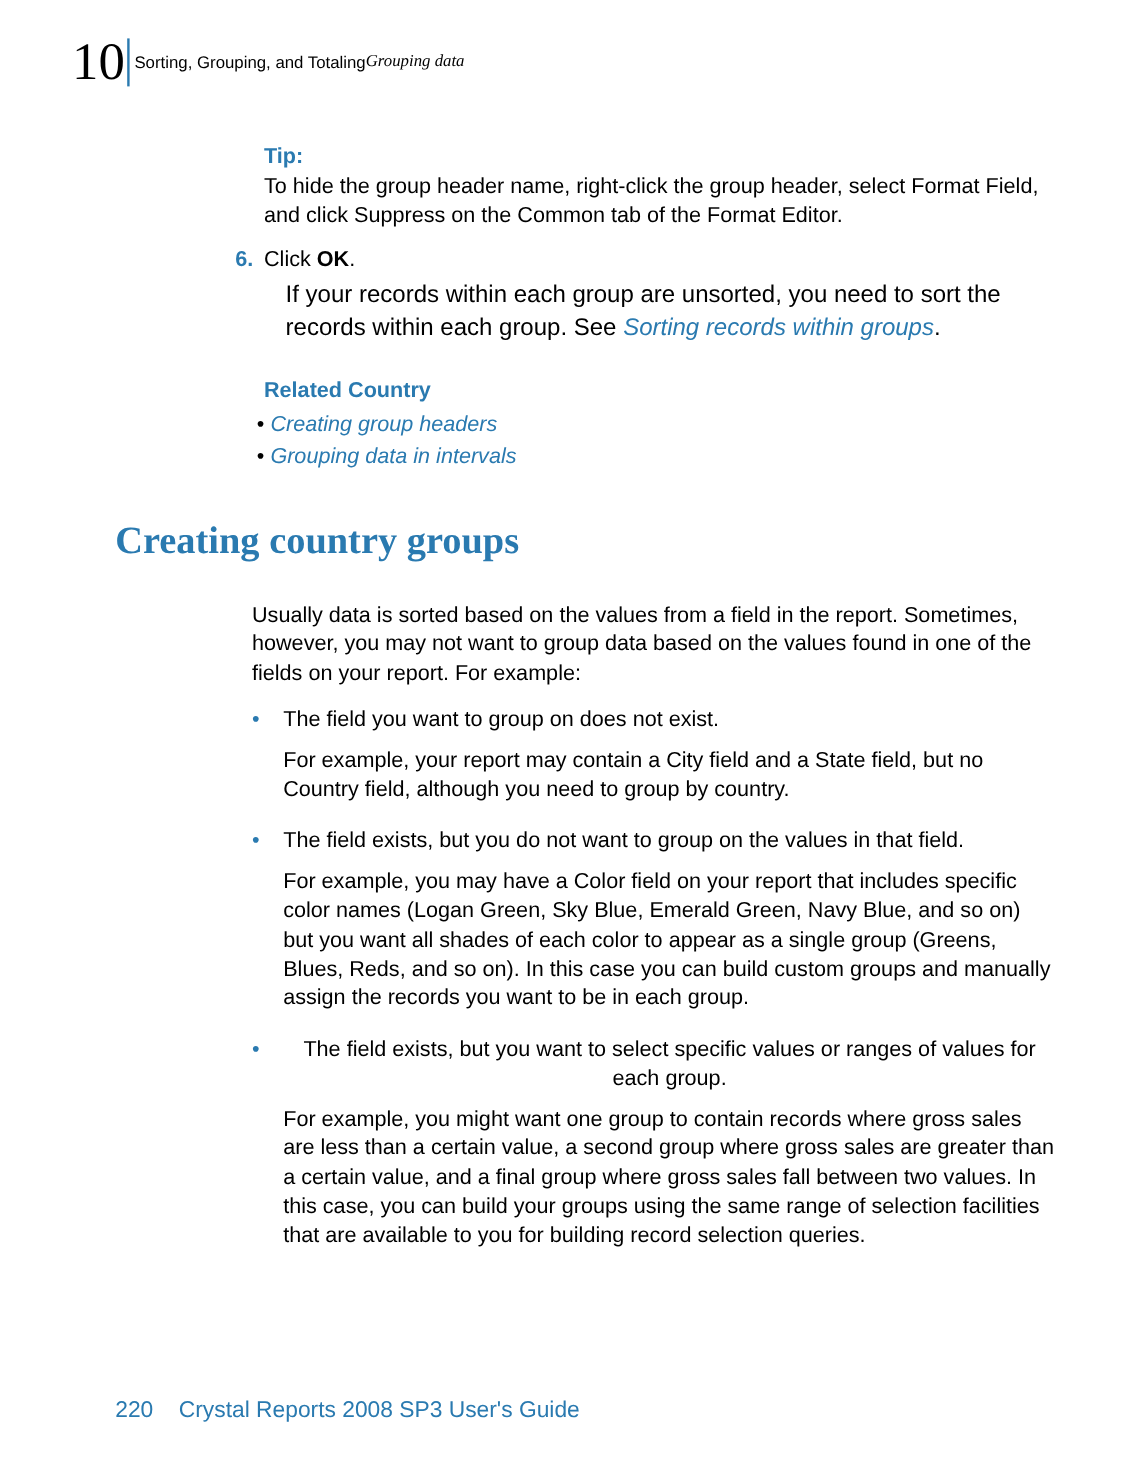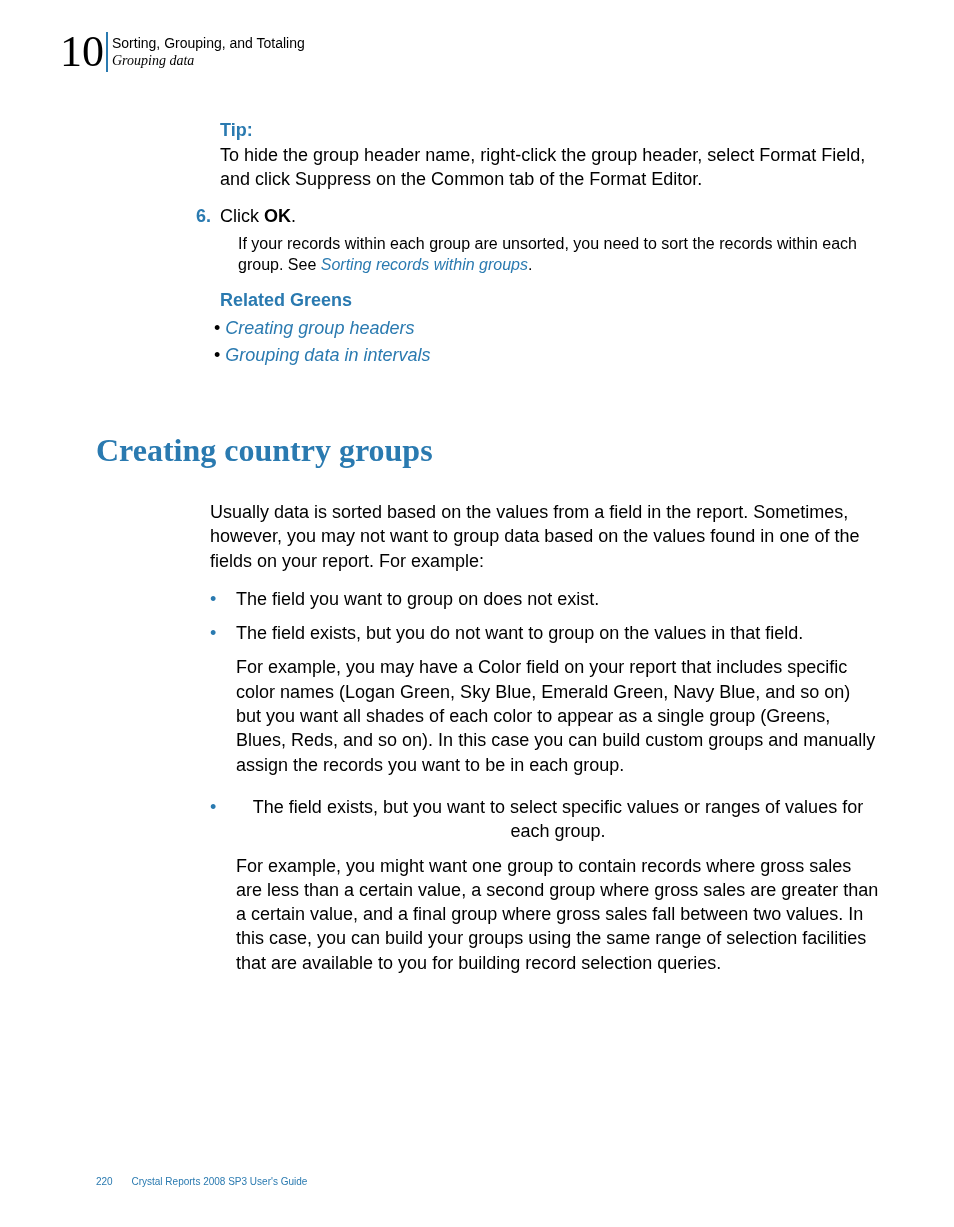--- a/index.html
+++ b/index.html
@@ -28,21 +28,20 @@
     line-height: 1;
   }
   .header-divider {
     width: 2px;
     height: 40px;
     background: #2a7ab0;
     margin: 0 4px 0 2px;
   }
   .header-text {
     display: flex;
-    flex-direction: column;
     font-size: 14px;
     line-height: 1.3;
   }
   .header-title {
     color: #000000;
   }
   .header-subtitle {
     color: #000000;
     font-style: italic;
     font-family: Liberation Serif, serif;
@@ -77,24 +76,24 @@
     min-width: 24px;
   }
   .step-text {
     font-size: 18px;
     text-align: center;
   }
   .step-text b {
     font-weight: bold;
   }
   .indent-text {
-    font-size: 16px;
+    font-size: 20px;
     line-height: 1.35;
     margin-left: 18px;
-    margin-bottom: 14px;
+    margin-bottom: 28px;
   }
   .link-text {
     color: #2a7ab0;
     font-style: italic;
   }
   .related-topics {
     color: #2a7ab0;
     font-weight: bold;
     font-size: 18px;
     margin-top: 10px;
@@ -141,21 +140,21 @@
   .bullet-explain {
     font-size: 18px;
     line-height: 1.35;
     margin-left: 26px;
     margin-bottom: 18px;
   }
   .footer {
     position: absolute;
     bottom: 40px;
     left: 96px;
-    font-size: 10px;
+    font-size: 19px;
   }
   .page-num {
     color: #2a7ab0;
     margin-right: 16px;
   }
   .footer-text {
     color: #2a7ab0;
   }
 </style>
 </head>
@@ -178,38 +177,39 @@
     <span class="step-number">6.</span>
     <span class="step-text">
       <span>Click </span><b>OK</b><span>.</span>
     </span>
   </div>
 
   <div class="indent-text">
     <span>If your records within each group are unsorted, you need to sort the records within each group. See </span><span class="link-text">Sorting records within groups</span><span>.</span>
   </div>
 
-  <div class="related-topics">Related Greens</div>
+  <div class="related-topics">Related Country</div>
   <div class="topic-item">
     <span class="topic-bullet">• </span><span class="link-text">Creating group headers</span>
   </div>
   <div class="topic-item">
     <span class="topic-bullet">• </span><span class="link-text">Grouping data in intervals</span>
   </div>
 </div>
 
 <div class="section-heading">Creating country groups</div>
 
 <div class="section-content">
   <div class="body-text">Usually data is sorted based on the values from a field in the report. Sometimes, however, you may not want to group data based on the values found in one of the fields on your report. For example:</div>
 
   <div class="bullet-row">
     <span class="bullet-marker">•</span>
     <span class="bullet-text">The field you want to group on does not exist.</span>
   </div>
+  <div class="bullet-explain">For example, your report may contain a City field and a State field, but no Country field, although you need to group by country.</div>
 
   <div class="bullet-row">
     <span class="bullet-marker">•</span>
     <span class="bullet-text">The field exists, but you do not want to group on the values in that field.</span>
   </div>
   <div class="bullet-explain">For example, you may have a Color field on your report that includes specific color names (Logan Green, Sky Blue, Emerald Green, Navy Blue, and so on) but you want all shades of each color to appear as a single group (Greens, Blues, Reds, and so on). In this case you can build custom groups and manually assign the records you want to be in each group.</div>
 
   <div class="bullet-row">
     <span class="bullet-marker">•</span>
     <span class="bullet-text">The field exists, but you want to select specific values or ranges of values for each group.</span>

